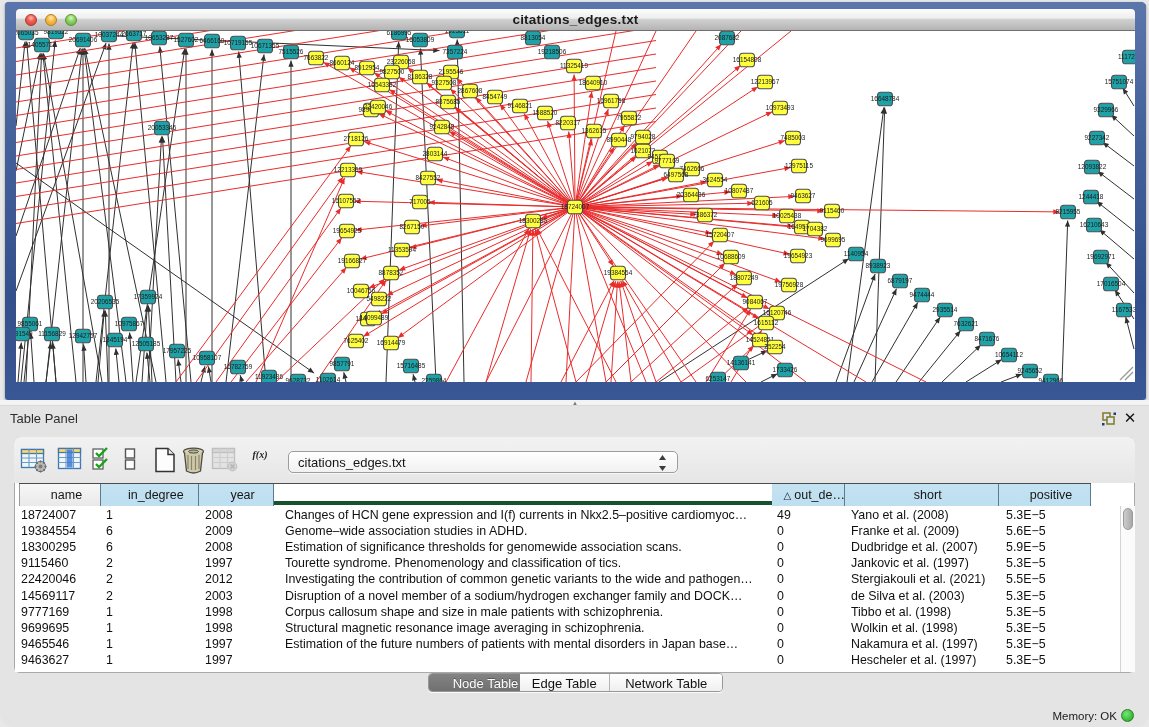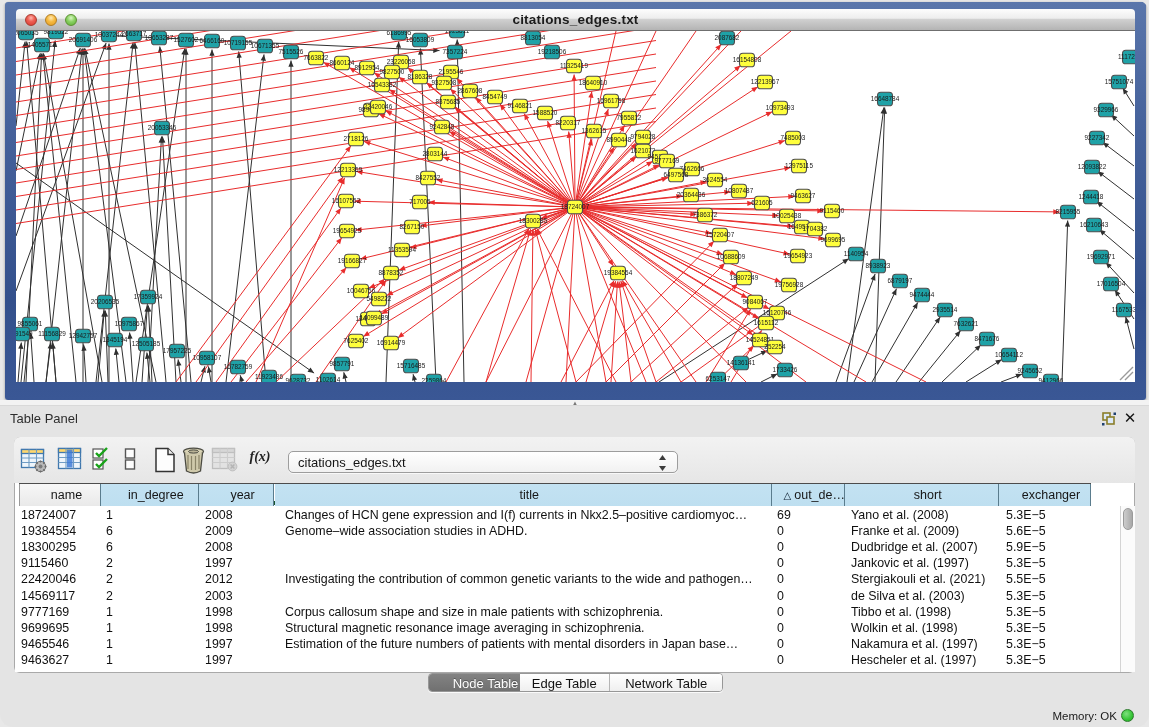--- a/index.html
+++ b/index.html
@@ -31,21 +31,21 @@
   #panel-titlebar{position:absolute;left:0;top:0;width:1145px;height:26px;}
   #panel-title{position:absolute;left:10px;top:5px;font-size:13px;color:#2d2d2d;}
   #float-icon{position:absolute;left:1102px;top:6px;width:14px;height:14px;}
   #panel-close{position:absolute;left:1122px;top:3px;width:16px;height:18px;font-size:15px;font-weight:bold;color:#111;line-height:18px;text-align:center;}
 
   #panel-frame{position:absolute;left:14px;top:31px;width:1121px;height:236px;background:#ffffff;
     border:1px solid #a9a9a9;border-radius:6px;box-shadow:inset 0 1px 0 rgba(255,255,255,.8);}
   #toolbar{position:absolute;left:14px;top:31px;width:1121px;height:46px;
     background:linear-gradient(180deg,#f2f2f2,#e6e6e6);border-radius:6px 6px 0 0;}
   .tb-icon{position:absolute;top:9px;}
-  #fx-label{position:absolute;left:230px;top:12px;width:32px;font-size:14px;font-style:italic;
+  #fx-label{position:absolute;left:230px;top:12px;width:32px;font-size:10px;font-style:italic;
     font-family:"Liberation Serif","DejaVu Serif",serif;font-weight:bold;color:#222;text-align:center;}
   #table-dropdown{position:absolute;left:274px;top:14px;width:390px;height:22px;
     background:linear-gradient(180deg,#ffffff,#f1f1f1);border:1px solid #9d9d9d;border-radius:5px;
     box-shadow:0 1px 0 rgba(255,255,255,.7);}
   #table-dropdown .dd-text{position:absolute;left:9px;top:3px;font-size:13px;color:#141414;}
   #dd-arrows{position:absolute;right:10px;top:2px;width:9px;height:18px;}
 
   #grid-header{position:absolute;left:19px;top:77px;width:1072px;height:22px;
     border-top:1px solid #4c4c4c;border-bottom:4px solid #14532d;}
   .hdr-cell{position:absolute;top:0;height:22px;font-size:12.5px;color:#161616;padding-left:13px;
@@ -725,82 +725,82 @@
     <div id="grid-header">
         <div class="hdr-cell first" style="left: 0px; width: 82px;">
           <span>name</span>
         </div>
         <div class="hdr-cell" style="left: 82px; width: 97.7px;">
           <span>in_degree</span>
         </div>
         <div class="hdr-cell" style="left: 179.7px; width: 75.8px;">
           <span>year</span>
         </div>
-        <div class="hdr-cell" style="left: 255.5px; width: 497.5px;">
-          <span>title</span>
-        </div>
         <div class="hdr-cell" style="left: 753px; width: 72.5px;">
           <span class="sort">△</span>
           <span>out_de…</span>
         </div>
         <div class="hdr-cell" style="left: 825.5px; width: 154.5px;">
           <span>short</span>
         </div>
         <div class="hdr-cell" style="left: 980px; width: 92px;">
-          <span>exchanger</span>
+          <span>positive</span>
         </div>
       </div>
     <div id="grid-body">
         <div class="grid-row" style="top: 0.5px;">
           <div class="cell" style="left: 6px; width: 78px;">18724007</div>
           <div class="cell" style="left: 91px; width: 90.7px;">1</div>
           <div class="cell" style="left: 190px; width: 67.5px;">2008</div>
           <div class="cell" style="left: 270px; width: 485px;">Changes of HCN gene expression and I(f) currents in Nkx2.5–positive cardiomyoc…</div>
-          <div class="cell" style="left: 762px; width: 65.5px;">69</div>
+          <div class="cell" style="left: 762px; width: 65.5px;">49</div>
           <div class="cell" style="left: 836px; width: 146px;">Yano et al. (2008)</div>
           <div class="cell" style="left: 991px; width: 83px;">5.3E−5</div>
         </div>
         <div class="grid-row" style="top: 16.7px;">
           <div class="cell" style="left: 6px; width: 78px;">19384554</div>
           <div class="cell" style="left: 91px; width: 90.7px;">6</div>
           <div class="cell" style="left: 190px; width: 67.5px;">2009</div>
           <div class="cell" style="left: 270px; width: 485px;">Genome–wide association studies in ADHD.</div>
           <div class="cell" style="left: 762px; width: 65.5px;">0</div>
           <div class="cell" style="left: 836px; width: 146px;">Franke et al. (2009)</div>
           <div class="cell" style="left: 991px; width: 83px;">5.6E−5</div>
         </div>
         <div class="grid-row" style="top: 32.9px;">
           <div class="cell" style="left: 6px; width: 78px;">18300295</div>
           <div class="cell" style="left: 91px; width: 90.7px;">6</div>
           <div class="cell" style="left: 190px; width: 67.5px;">2008</div>
+          <div class="cell" style="left: 270px; width: 485px;">Estimation of significance thresholds for genomewide association scans.</div>
           <div class="cell" style="left: 762px; width: 65.5px;">0</div>
           <div class="cell" style="left: 836px; width: 146px;">Dudbridge et al. (2007)</div>
           <div class="cell" style="left: 991px; width: 83px;">5.9E−5</div>
         </div>
         <div class="grid-row" style="top: 49.1px;">
           <div class="cell" style="left: 6px; width: 78px;">9115460</div>
           <div class="cell" style="left: 91px; width: 90.7px;">2</div>
           <div class="cell" style="left: 190px; width: 67.5px;">1997</div>
+          <div class="cell" style="left: 270px; width: 485px;">Tourette syndrome. Phenomenology and classification of tics.</div>
           <div class="cell" style="left: 762px; width: 65.5px;">0</div>
           <div class="cell" style="left: 836px; width: 146px;">Jankovic et al. (1997)</div>
           <div class="cell" style="left: 991px; width: 83px;">5.3E−5</div>
         </div>
         <div class="grid-row" style="top: 65.3px;">
           <div class="cell" style="left: 6px; width: 78px;">22420046</div>
           <div class="cell" style="left: 91px; width: 90.7px;">2</div>
           <div class="cell" style="left: 190px; width: 67.5px;">2012</div>
           <div class="cell" style="left: 270px; width: 485px;">Investigating the contribution of common genetic variants to the wide and pathogen…</div>
           <div class="cell" style="left: 762px; width: 65.5px;">0</div>
           <div class="cell" style="left: 836px; width: 146px;">Stergiakouli et al. (2021)</div>
           <div class="cell" style="left: 991px; width: 83px;">5.5E−5</div>
         </div>
         <div class="grid-row" style="top: 81.5px;">
           <div class="cell" style="left: 6px; width: 78px;">14569117</div>
           <div class="cell" style="left: 91px; width: 90.7px;">2</div>
           <div class="cell" style="left: 190px; width: 67.5px;">2003</div>
+          <div class="cell" style="left: 270px; width: 485px;">Disruption of a novel member of a sodium/hydrogen exchanger family and DOCK…</div>
           <div class="cell" style="left: 762px; width: 65.5px;">0</div>
           <div class="cell" style="left: 836px; width: 146px;">de Silva et al. (2003)</div>
           <div class="cell" style="left: 991px; width: 83px;">5.3E−5</div>
         </div>
         <div class="grid-row" style="top: 97.7px;">
           <div class="cell" style="left: 6px; width: 78px;">9777169</div>
           <div class="cell" style="left: 91px; width: 90.7px;">1</div>
           <div class="cell" style="left: 190px; width: 67.5px;">1998</div>
           <div class="cell" style="left: 270px; width: 485px;">Corpus callosum shape and size in male patients with schizophrenia.</div>
           <div class="cell" style="left: 762px; width: 65.5px;">0</div>

